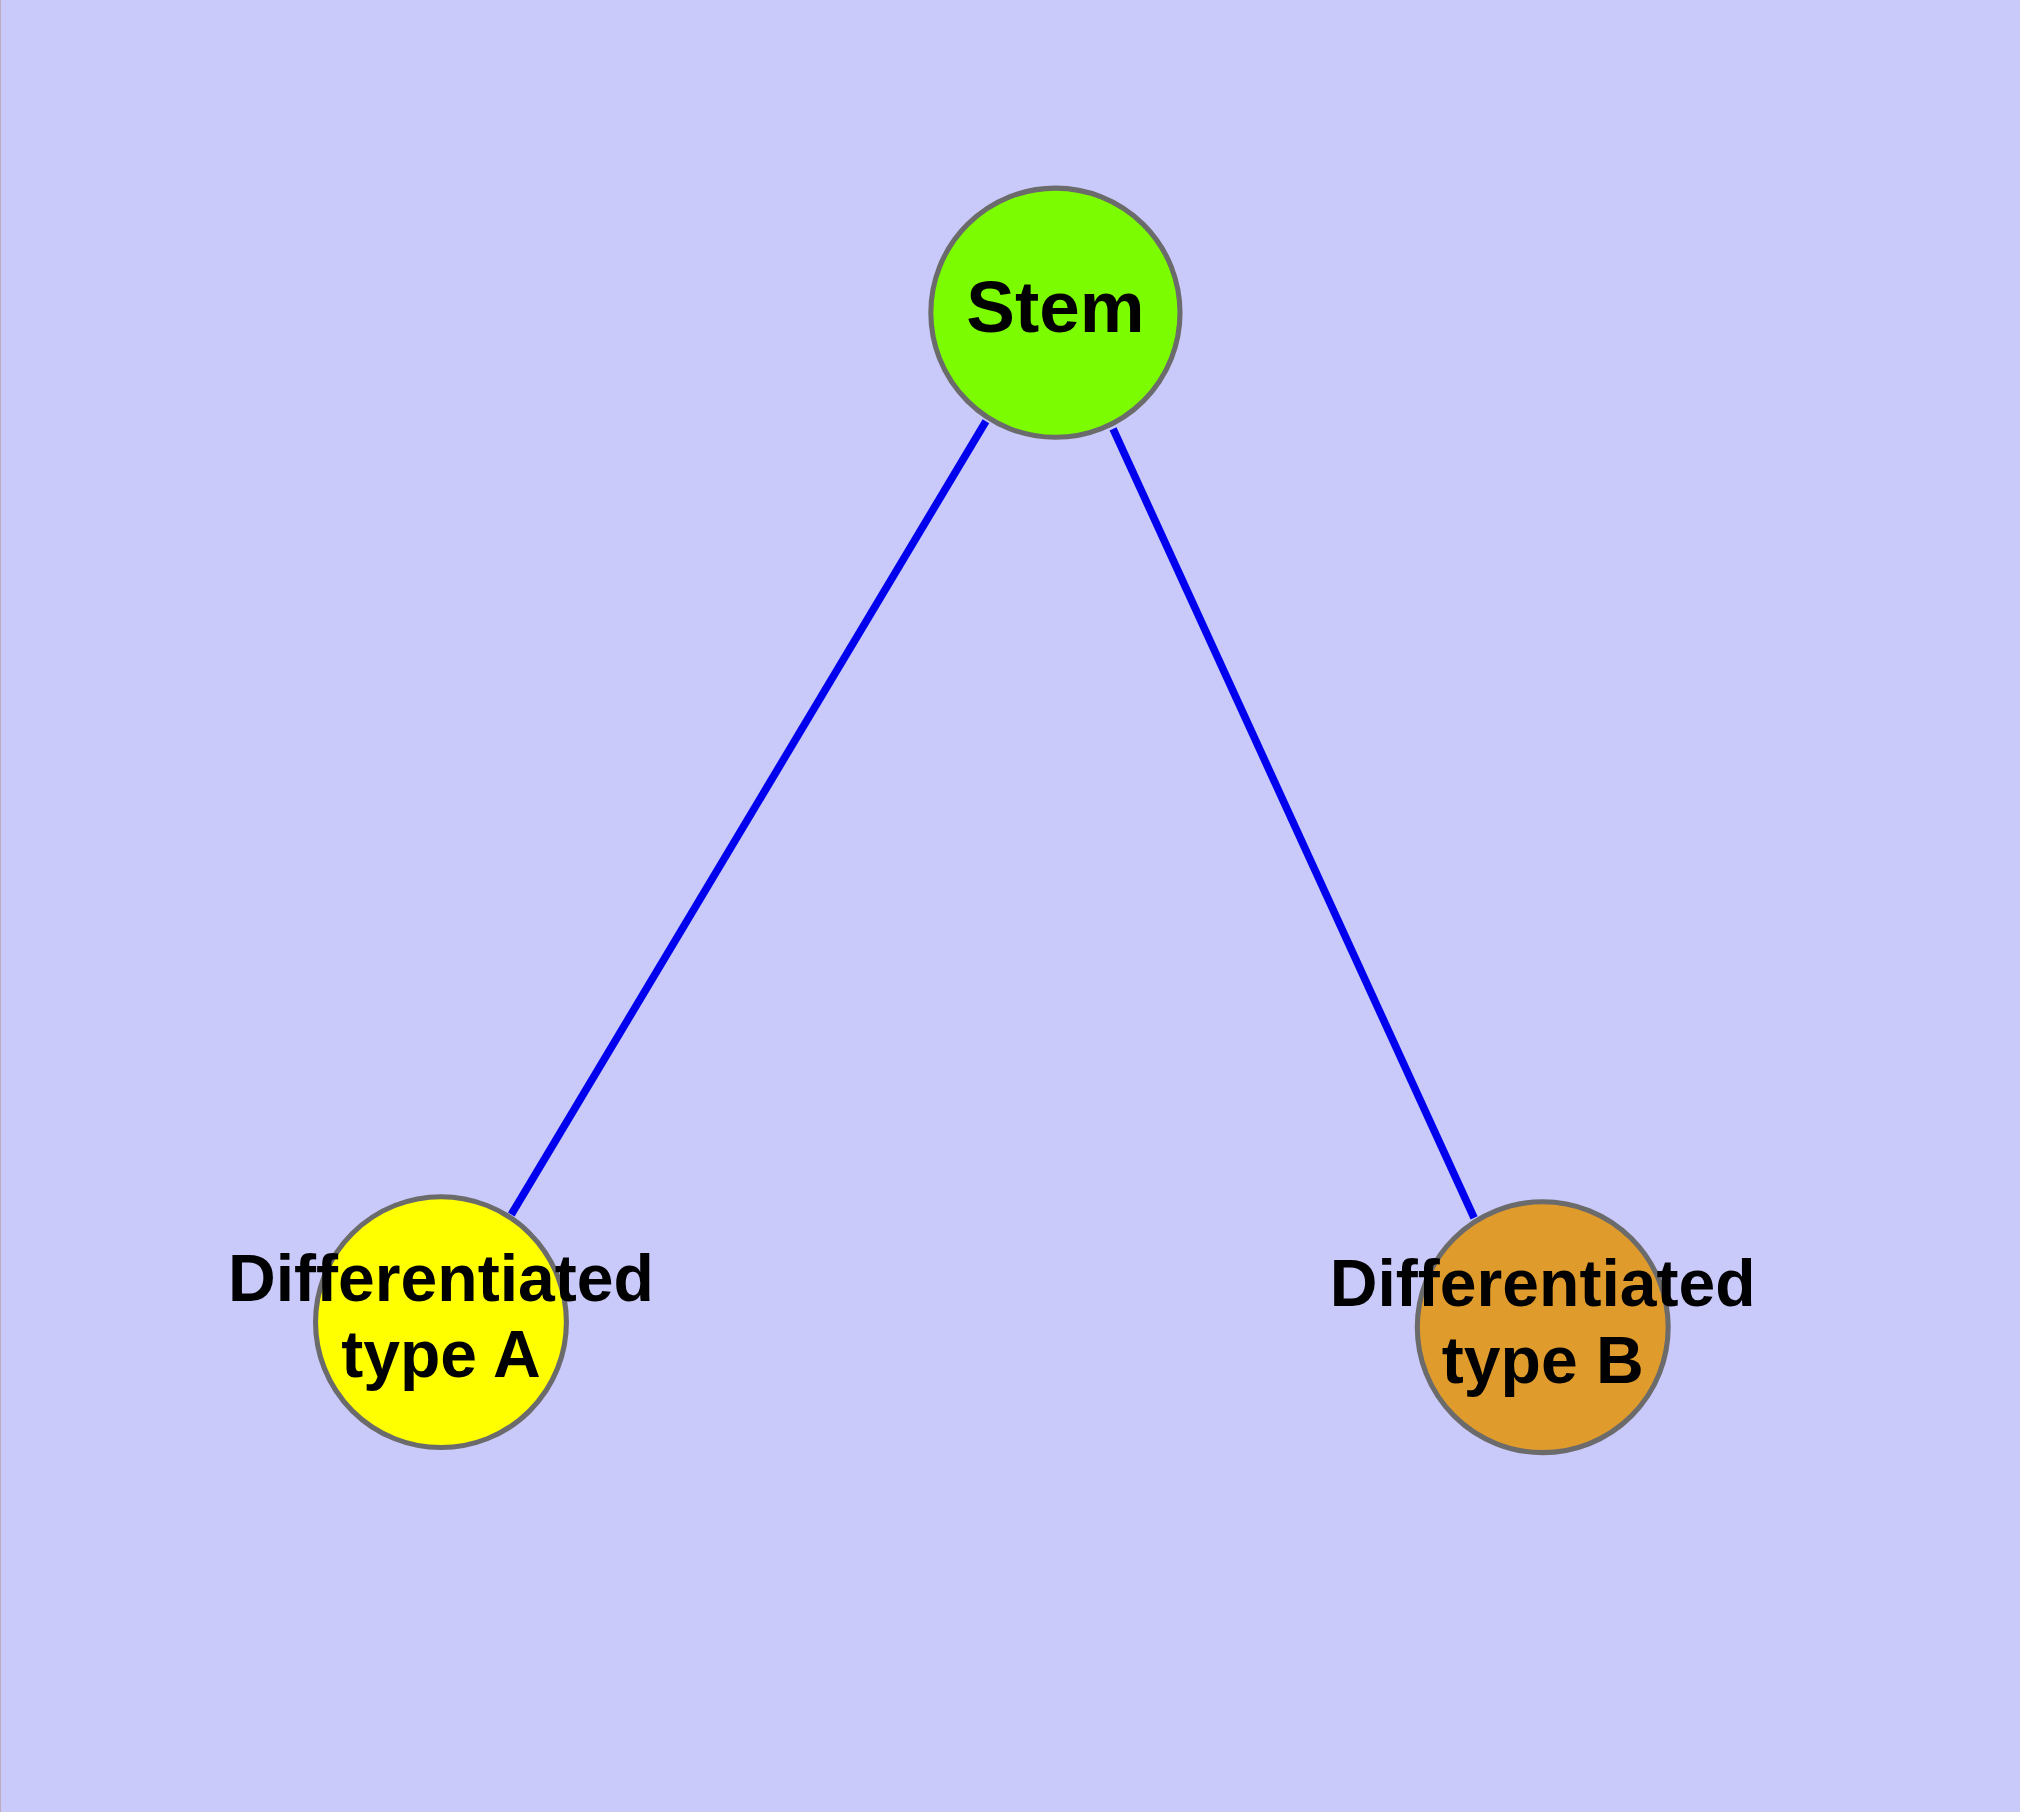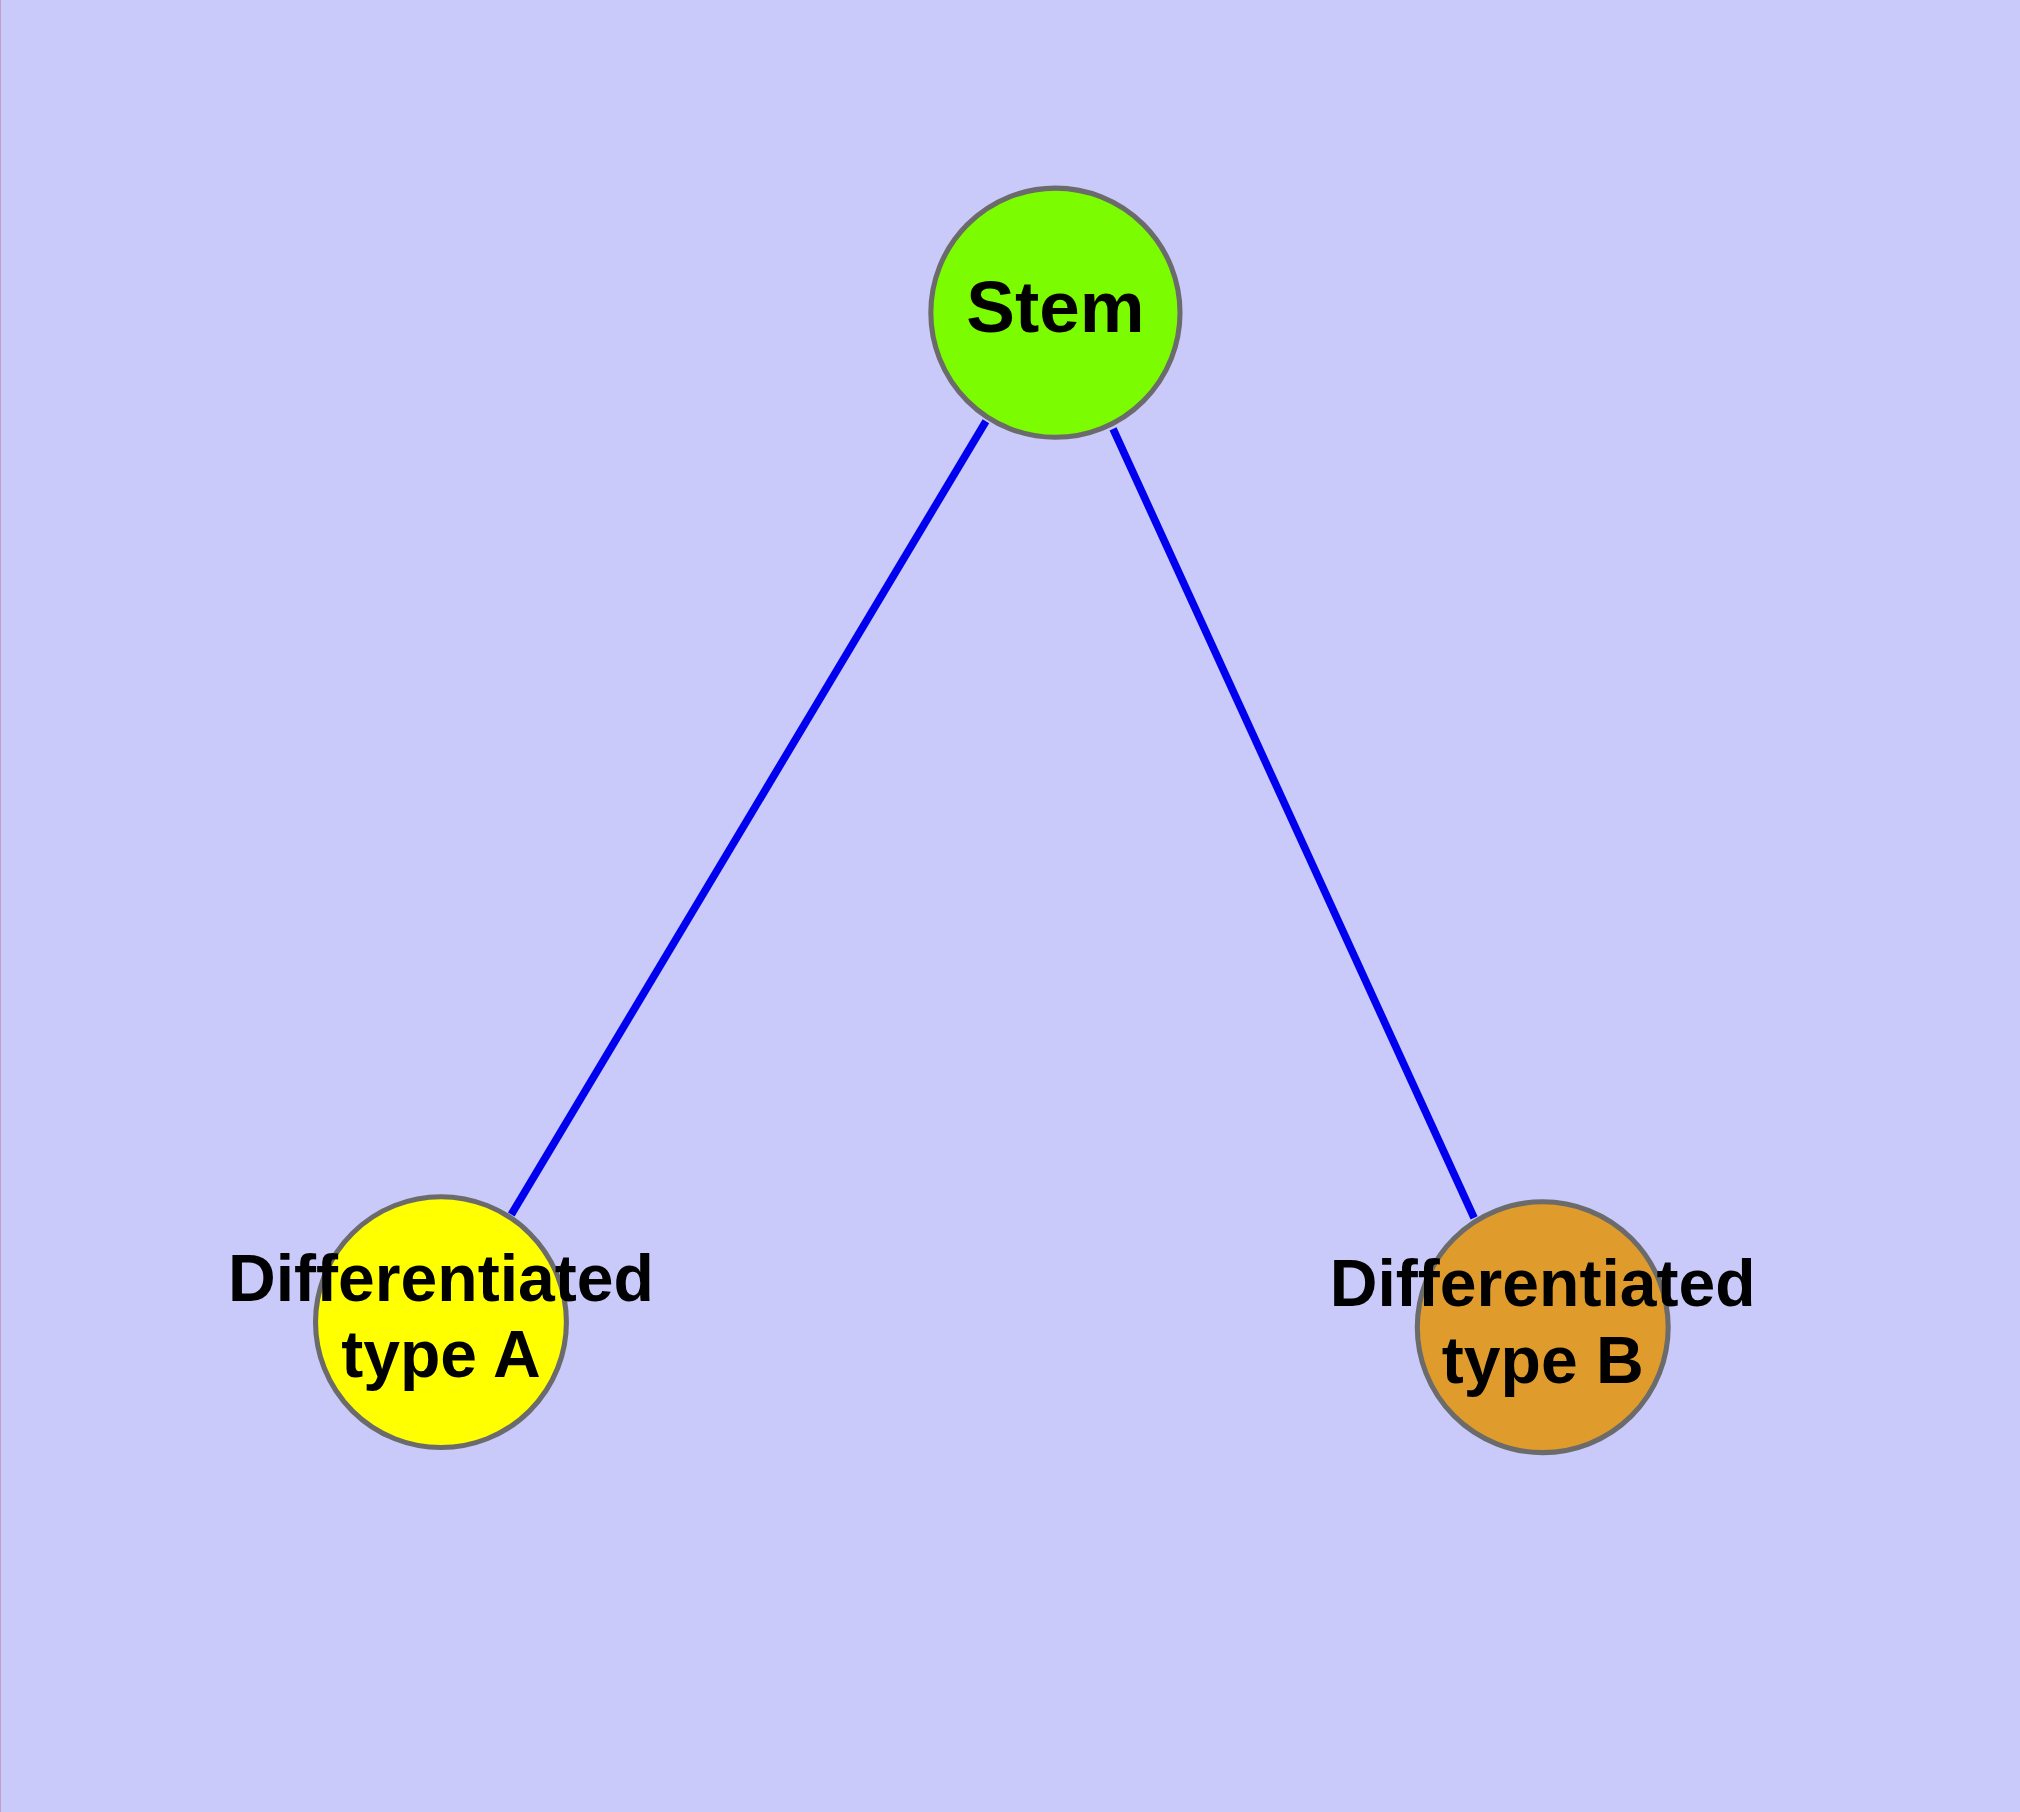--- a/index.html
+++ b/index.html
@@ -33,21 +33,21 @@
   .node-label.small {
     font-size: 78px;
   }
   .node-label.big {
     font-size: 86px;
   }
 </style>
 </head>
 <body>
 
-<div id="canvas-root" style="width: 2021px; height: 1812px; background: #b91c1c;">
+<div id="canvas-root" style="width: 2021px; height: 1812px; background: #a16207;">
   <svg id="graph-svg" viewBox="0 0 2384 2138" xmlns="http://www.w3.org/2000/svg" style="width: 2021px; height: 1812px;">
 
     <rect id="bg-rect" x="0" y="0" width="2384" height="2138" fill="#c9c9fa"></rect>
 
     <g id="edges-group">
         <line x1="1163" y1="497" x2="603" y2="1433" stroke="#0000ee" stroke-width="9" stroke-linecap="butt"></line>
         <line x1="1313" y1="506" x2="1739" y2="1437" stroke="#0000ee" stroke-width="9" stroke-linecap="butt"></line>
       </g>
     <g id="nodes-group">
         <g>

